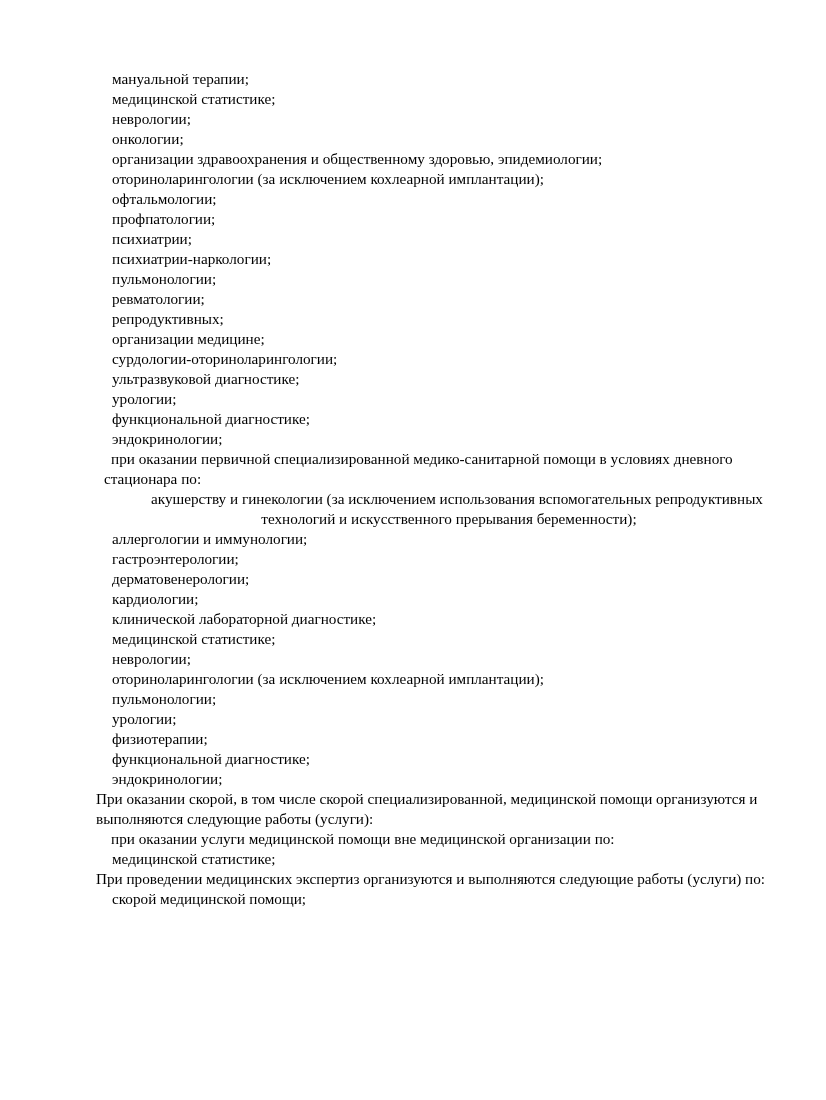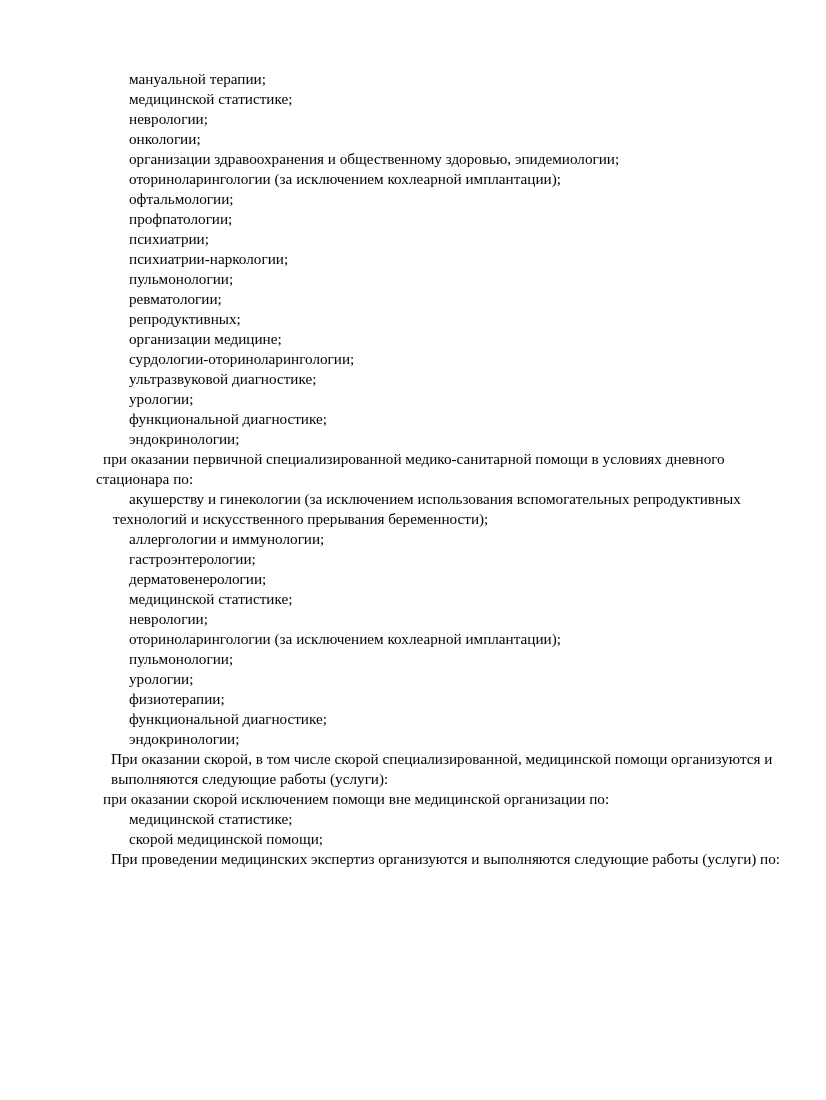--- a/index.html
+++ b/index.html
@@ -27,32 +27,33 @@
     top: 69px;
     width: 700px;
   }
   .line {
     font-size: 15.2px;
     line-height: 20px;
     white-space: pre-wrap;
     text-align: left;
     letter-spacing: 0;
   }      
-  .lvl2 { margin-left: 33px; }
+  .lvl2 { margin-left: 16px; }
   
   .p-ind7 {
-    margin-left: 0px;
+    margin-left: 8px;
     text-indent: 7px;
   }
   .p-ind16 {
-    margin-left: 17px;
+    margin-left: 6px;
     text-indent: 16px;
+    text-align: center;
   }
   .p-ind0 {
-    margin-left: 15px;
+    margin-left: 0px;
     text-indent: 0px;
   }
 </style>
 </head>
 <body style="background: rgb(255, 255, 255);">
 
 <div id="page" style="background: rgb(255, 255, 255); color: rgb(0, 0, 0);">
   <div id="doc-body">
       <div class="line lvl2">мануальной терапии;</div>
       <div class="line lvl2">медицинской статистике;</div>
@@ -71,27 +72,29 @@
       <div class="line lvl2">сурдологии-оториноларингологии;</div>
       <div class="line lvl2">ультразвуковой диагностике;</div>
       <div class="line lvl2">урологии;</div>
       <div class="line lvl2">функциональной диагностике;</div>
       <div class="line lvl2">эндокринологии;</div>
       <div class="line p-ind7">при оказании первичной специализированной медико-санитарной помощи в условиях дневного стационара по:</div>
       <div class="line p-ind16">акушерству и гинекологии (за исключением использования вспомогательных репродуктивных технологий и искусственного прерывания беременности);</div>
       <div class="line lvl2">аллергологии и иммунологии;</div>
       <div class="line lvl2">гастроэнтерологии;</div>
       <div class="line lvl2">дерматовенерологии;</div>
+      <div class="line lvl2">кардиологии;</div>
+      <div class="line lvl2">клинической лабораторной диагностике;</div>
       <div class="line lvl2">медицинской статистике;</div>
       <div class="line lvl2">неврологии;</div>
       <div class="line lvl2">оториноларингологии (за исключением кохлеарной имплантации);</div>
       <div class="line lvl2">пульмонологии;</div>
       <div class="line lvl2">урологии;</div>
       <div class="line lvl2">физиотерапии;</div>
       <div class="line lvl2">функциональной диагностике;</div>
       <div class="line lvl2">эндокринологии;</div>
       <div class="line p-ind0">При оказании скорой, в том числе скорой специализированной, медицинской помощи организуются и выполняются следующие работы (услуги):</div>
-      <div class="line p-ind7">при оказании скорой исключением помощи вне медицинской организации по:</div>
+      <div class="line p-ind7">при оказании услуги медицинской помощи вне медицинской организации по:</div>
       <div class="line lvl2">медицинской статистике;</div>
+      <div class="line p-ind0">При проведении медицинских экспертиз организуются и выполняются следующие работы (услуги) по:</div>
       <div class="line lvl2">скорой медицинской помощи;</div>
-      <div class="line p-ind0">При проведении медицинских экспертиз организуются и выполняются следующие работы (услуги) по:</div>
     </div>
 </div>
 
 </body></html>

